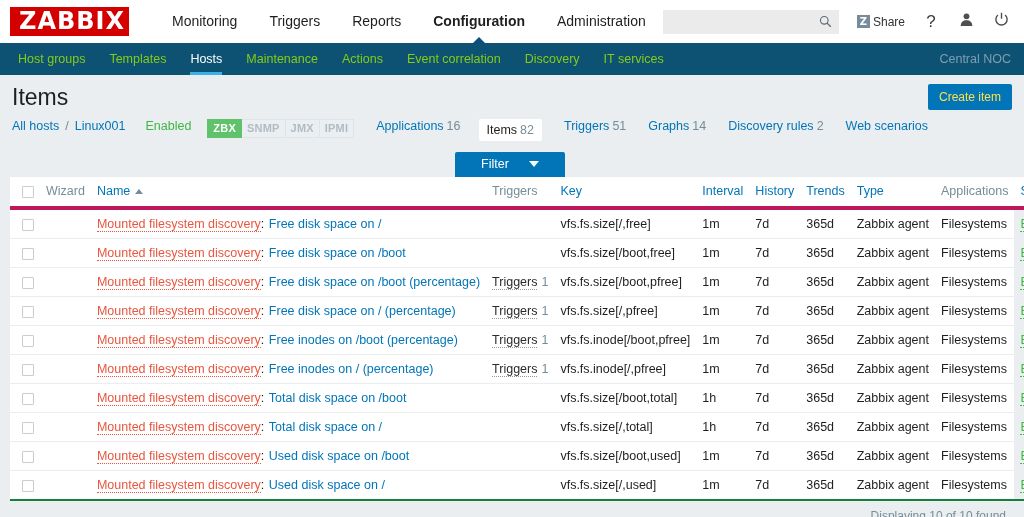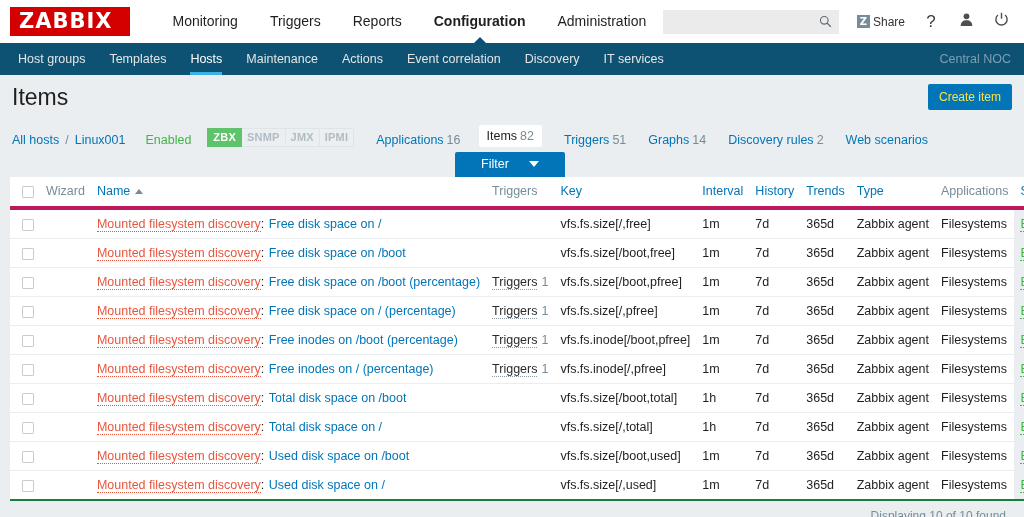--- a/index.html
+++ b/index.html
@@ -16,24 +16,24 @@
     height: 43px;
     background: #ffffff;
     display: flex;
     align-items: center;
     padding: 0 14px 0 10px;
     position: relative;
   }
   .logo {
     background: #d40000;
     color: #ffffff;
-    font-size: 21px;
+    font-size: 24px;
     font-weight: bold;
     letter-spacing: 1px;
-    padding: 3px 17px 4px 9px;
+    padding: 3px 4px 4px 9px;
     line-height: 22px;
     font-family: "DejaVu Sans", sans-serif;
   }
   .mainnav { display: flex; align-items: flex-end; margin-left: 27px; height: 43px; }
   .mainnav-item {
     font-size: 14px;
     color: #1f1f1f;
     padding: 0 16px;
     line-height: 43px;
     cursor: pointer;
@@ -88,21 +88,21 @@
   
   .subnav {
     height: 32px;
     background: #0d5273;
     display: flex;
     align-items: stretch;
     padding-left: 6px;
   }
   .subnav-item {
     font-size: 12.5px;
-    color: #e5e5e5;
+    color: #84cc16;
     padding: 0 12px;
     display: flex; align-items: center;
     cursor: pointer;
     position: relative;
     white-space: nowrap;
   }
   .subnav-item.selected { color: #ffffff; }
   .subnav-item.selected::after {
     content: "";
     position: absolute; left: 12px; right: 12px; bottom: 0;
@@ -138,21 +138,21 @@
     font-size: 12px;
     border: none;
     border-radius: 2px;
     padding: 6px 11px;
     cursor: pointer;
     font-family: "Liberation Sans", sans-serif;
   }
 
   
   .objnav {
-    display: flex; align-items: flex-end;
+    display: flex; align-items: flex-start;
     height: 28px;
     padding: 0 2px;
     gap: 0;
     font-size: 12.5px;
   }
   .link { color: #0275b8; cursor: pointer; }
   .crumb-sep { color: #768d99; margin: 0 6px; }
   .status-enabled { color: #3db843; margin-left: 20px; cursor: pointer; }
   .proto-group { display: flex; margin-left: 16px; }
   .proto {

